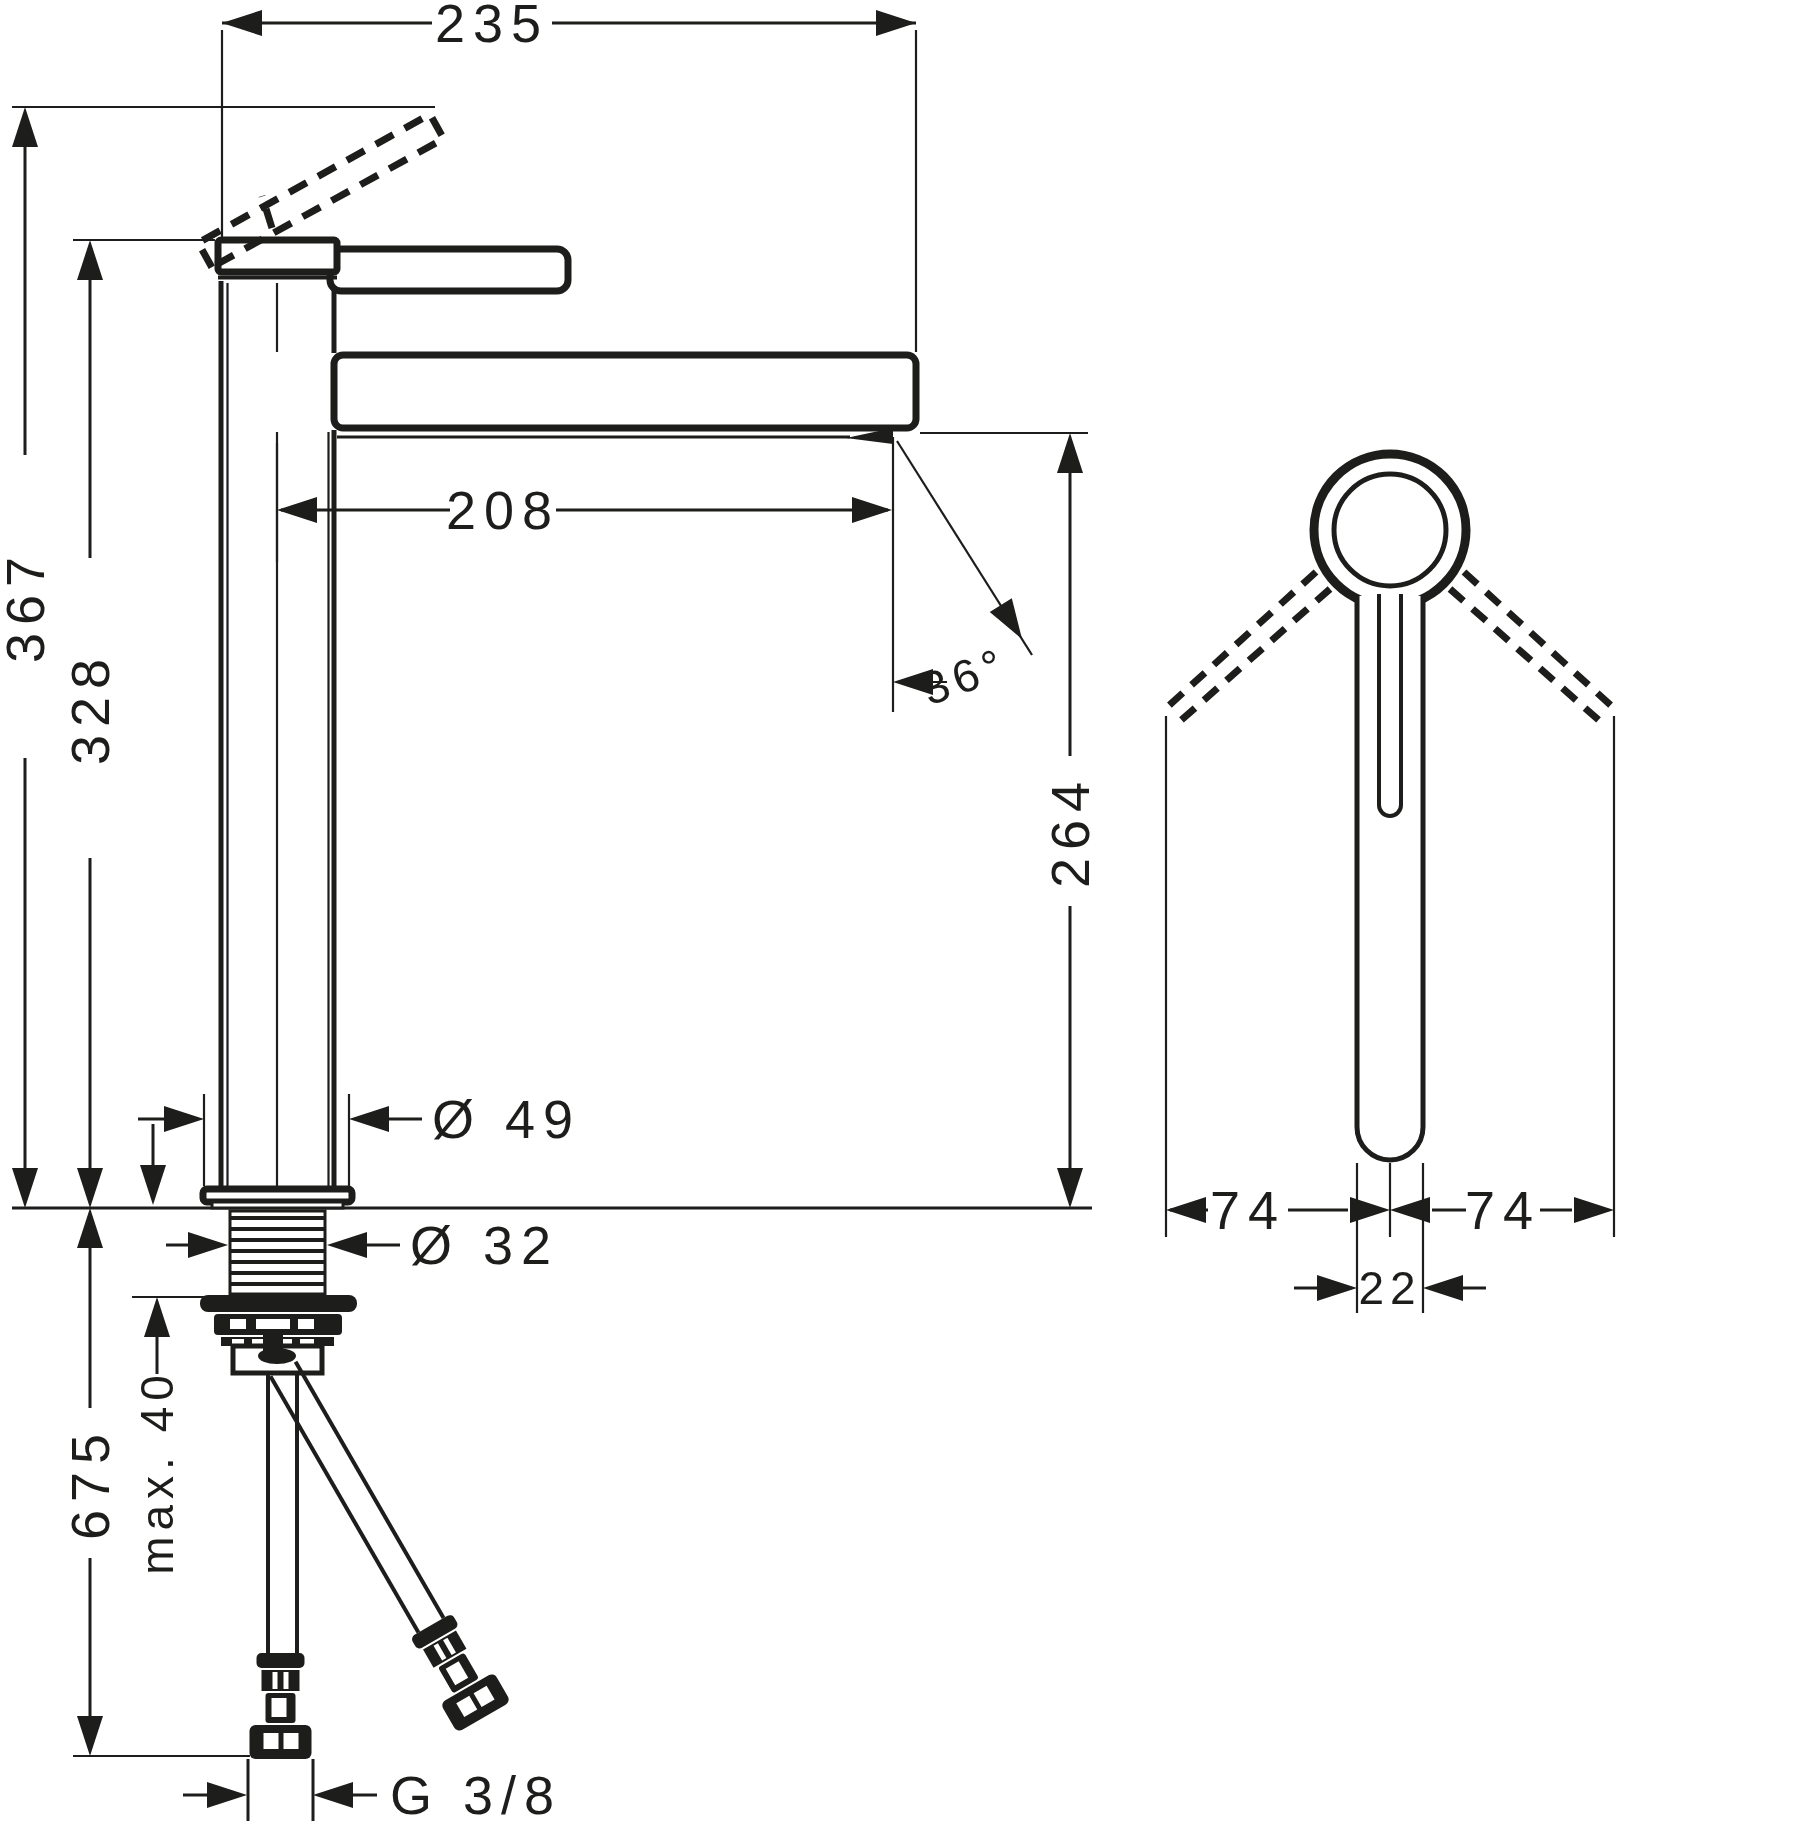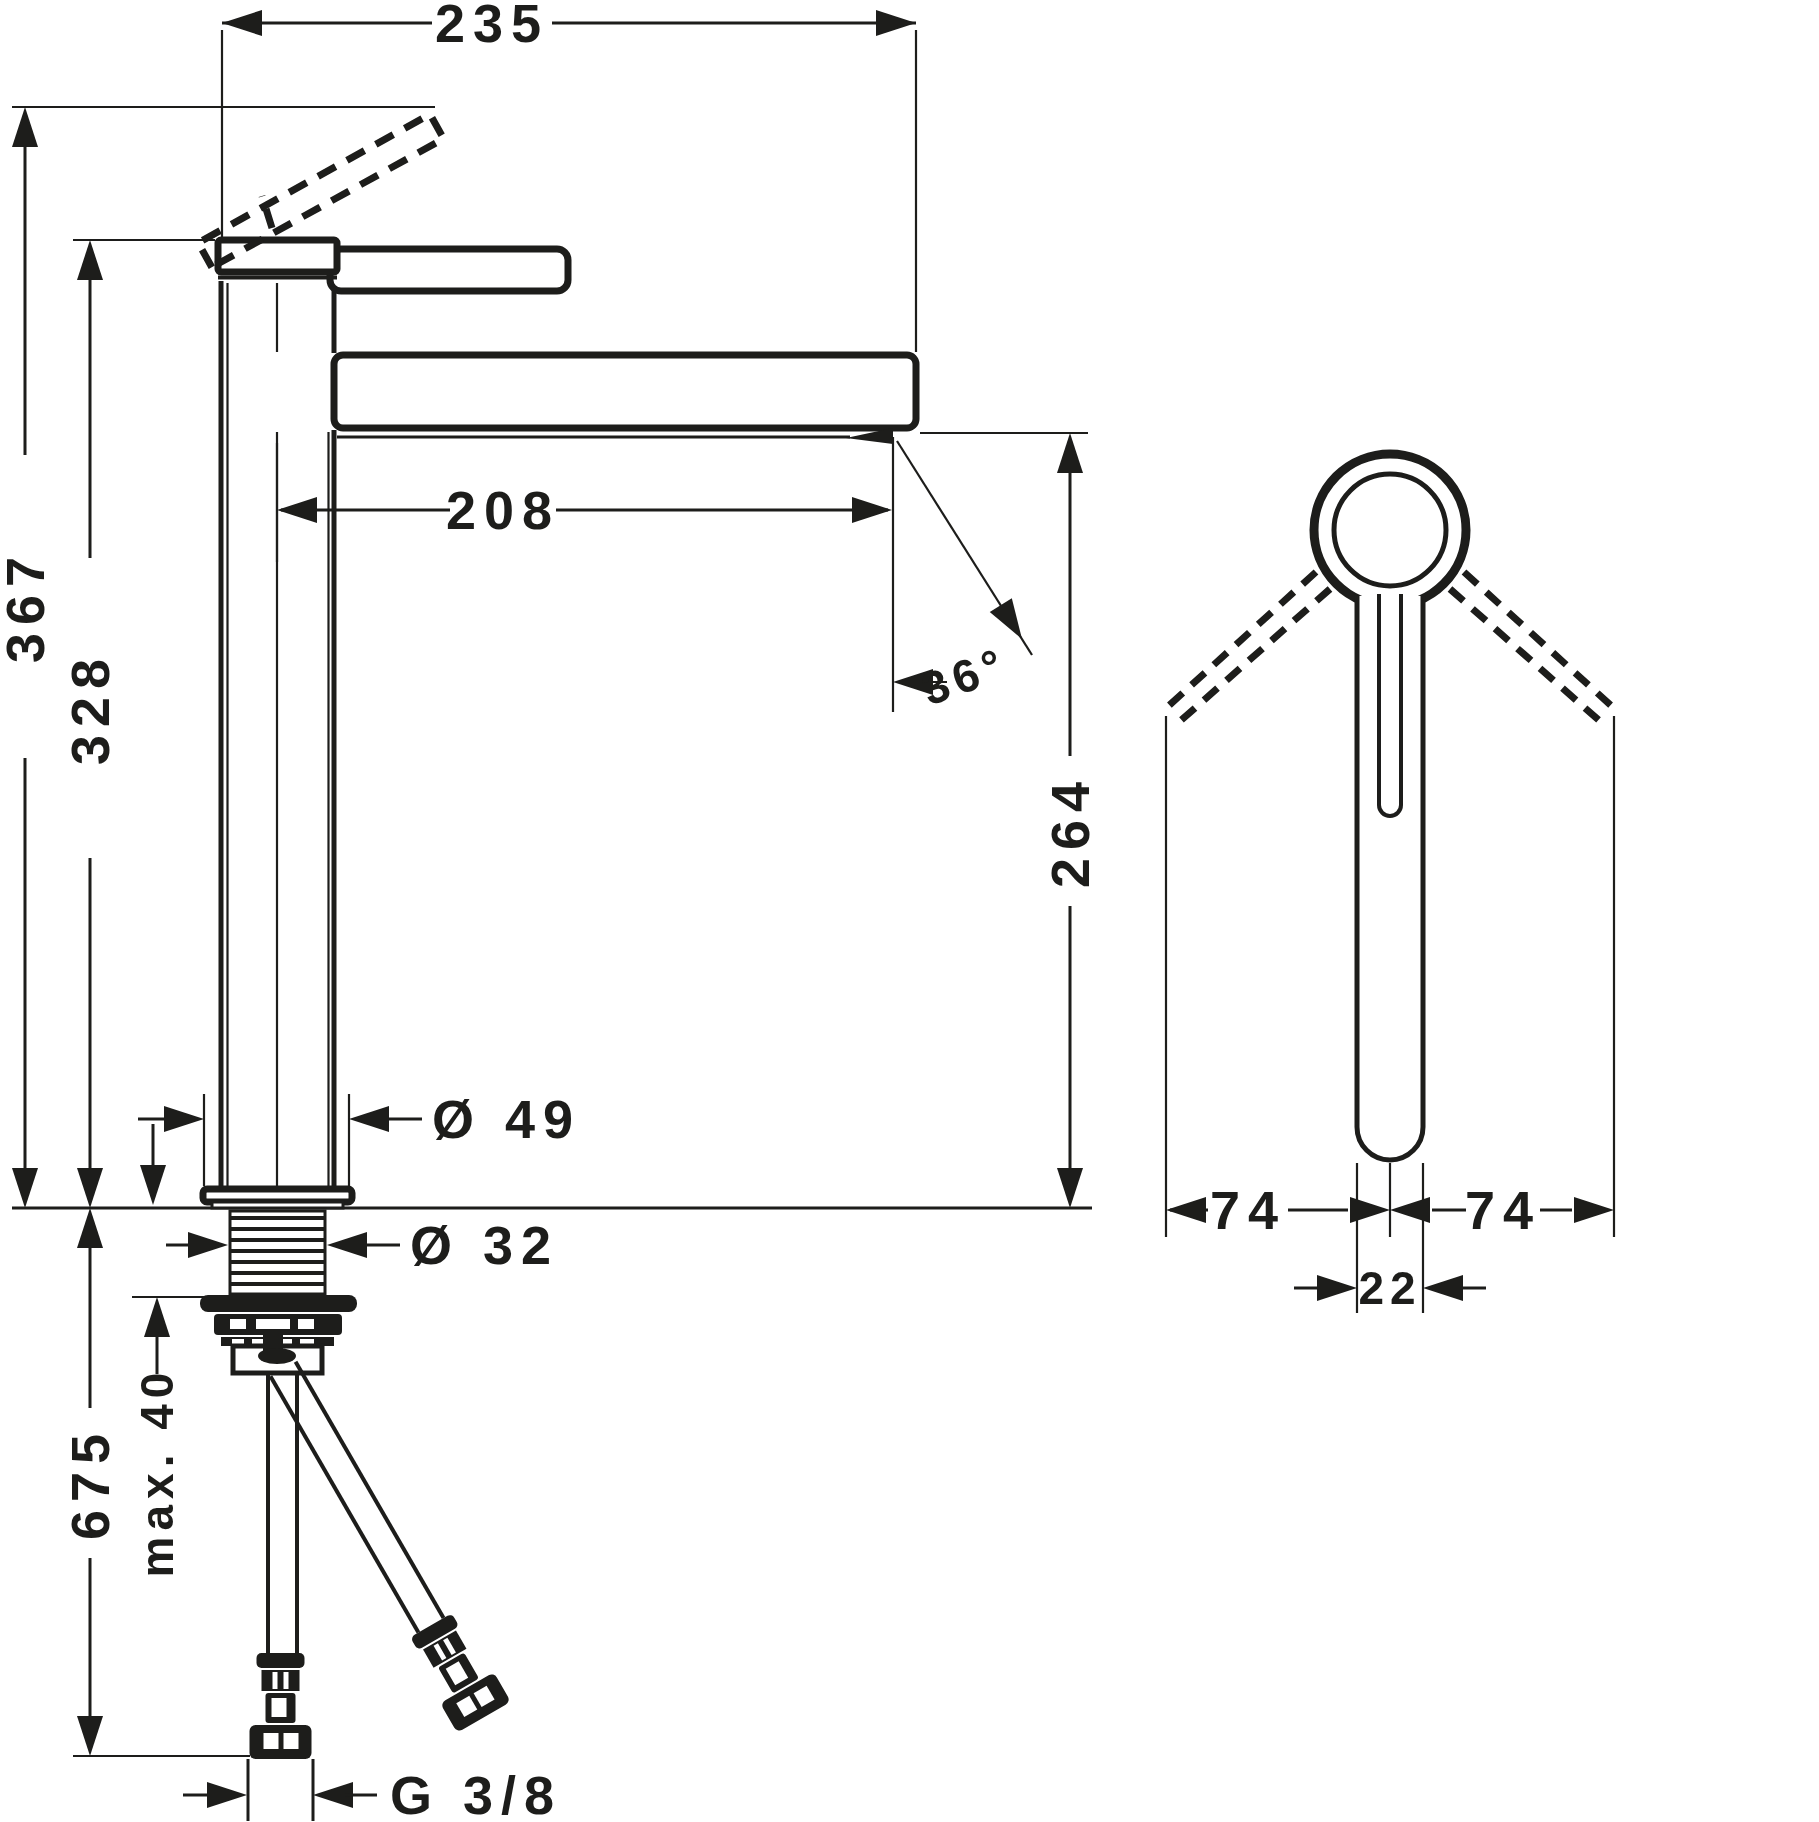--- a/index.html
+++ b/index.html
@@ -1,17 +1,17 @@
 <!DOCTYPE html>
 <html style="--line: #1d1d1b; --bg: #ffffff;"><head>
 <meta charset="utf-8">
 <style>
   :root { --line:#1d1d1b; --bg:#ffffff; }
   html,body{margin:0;padding:0;background:var(--bg);}
-  .stage{width:1819px;height:1822px;position:relative;background:var(--bg);font-weight:bold;}
+  .stage{width:1819px;height:1822px;position:relative;background:var(--bg);}
   svg{display:block;}
   .ln{stroke:var(--line);fill:none;stroke-linecap:butt;}
   .t2{stroke-width:2.2;} .t3{stroke-width:3;} .t4{stroke-width:4;}
   .t5{stroke-width:5;} .t7{stroke-width:7;} .t9{stroke-width:9;}
   .fw{fill:var(--bg);}
   .blk{fill:var(--line);stroke:none;}
   .wht{fill:var(--bg);stroke:none;}
   .dash{stroke-dasharray:20 13;}
   .dash2{stroke-dasharray:18 12;}
   .rj{stroke-linejoin:round;}

